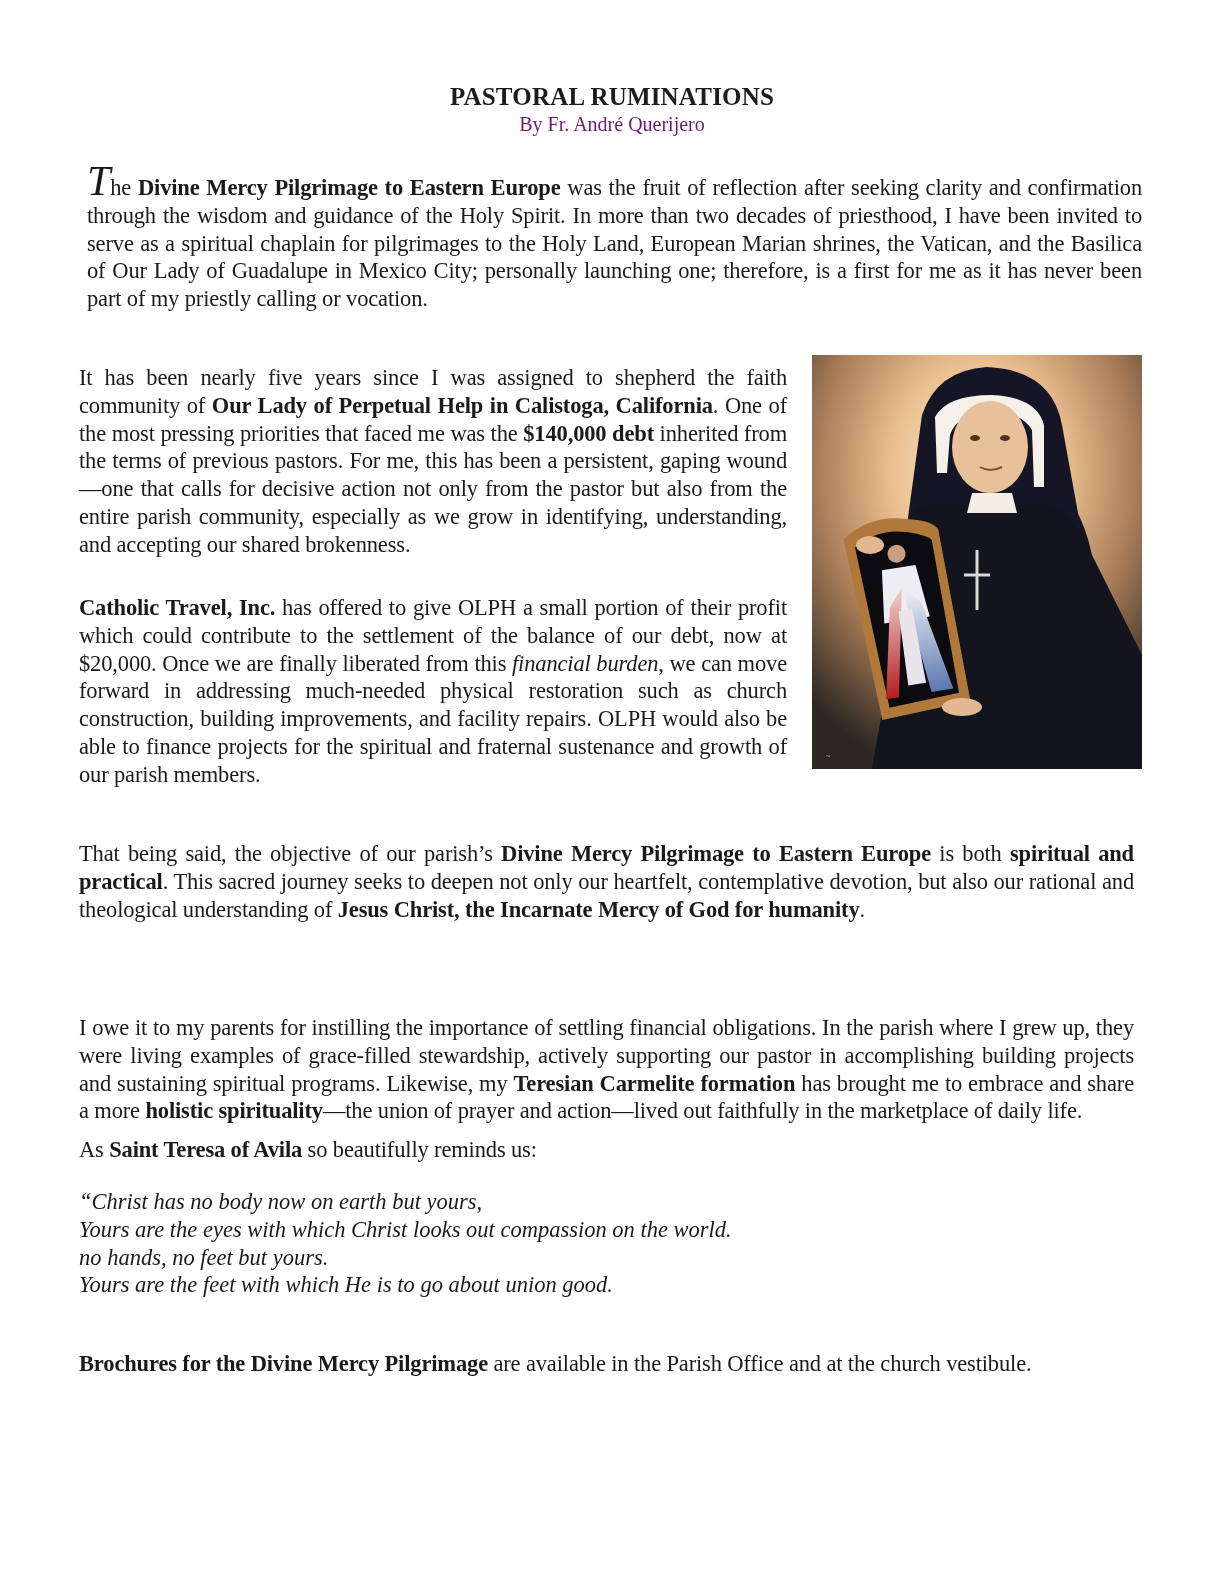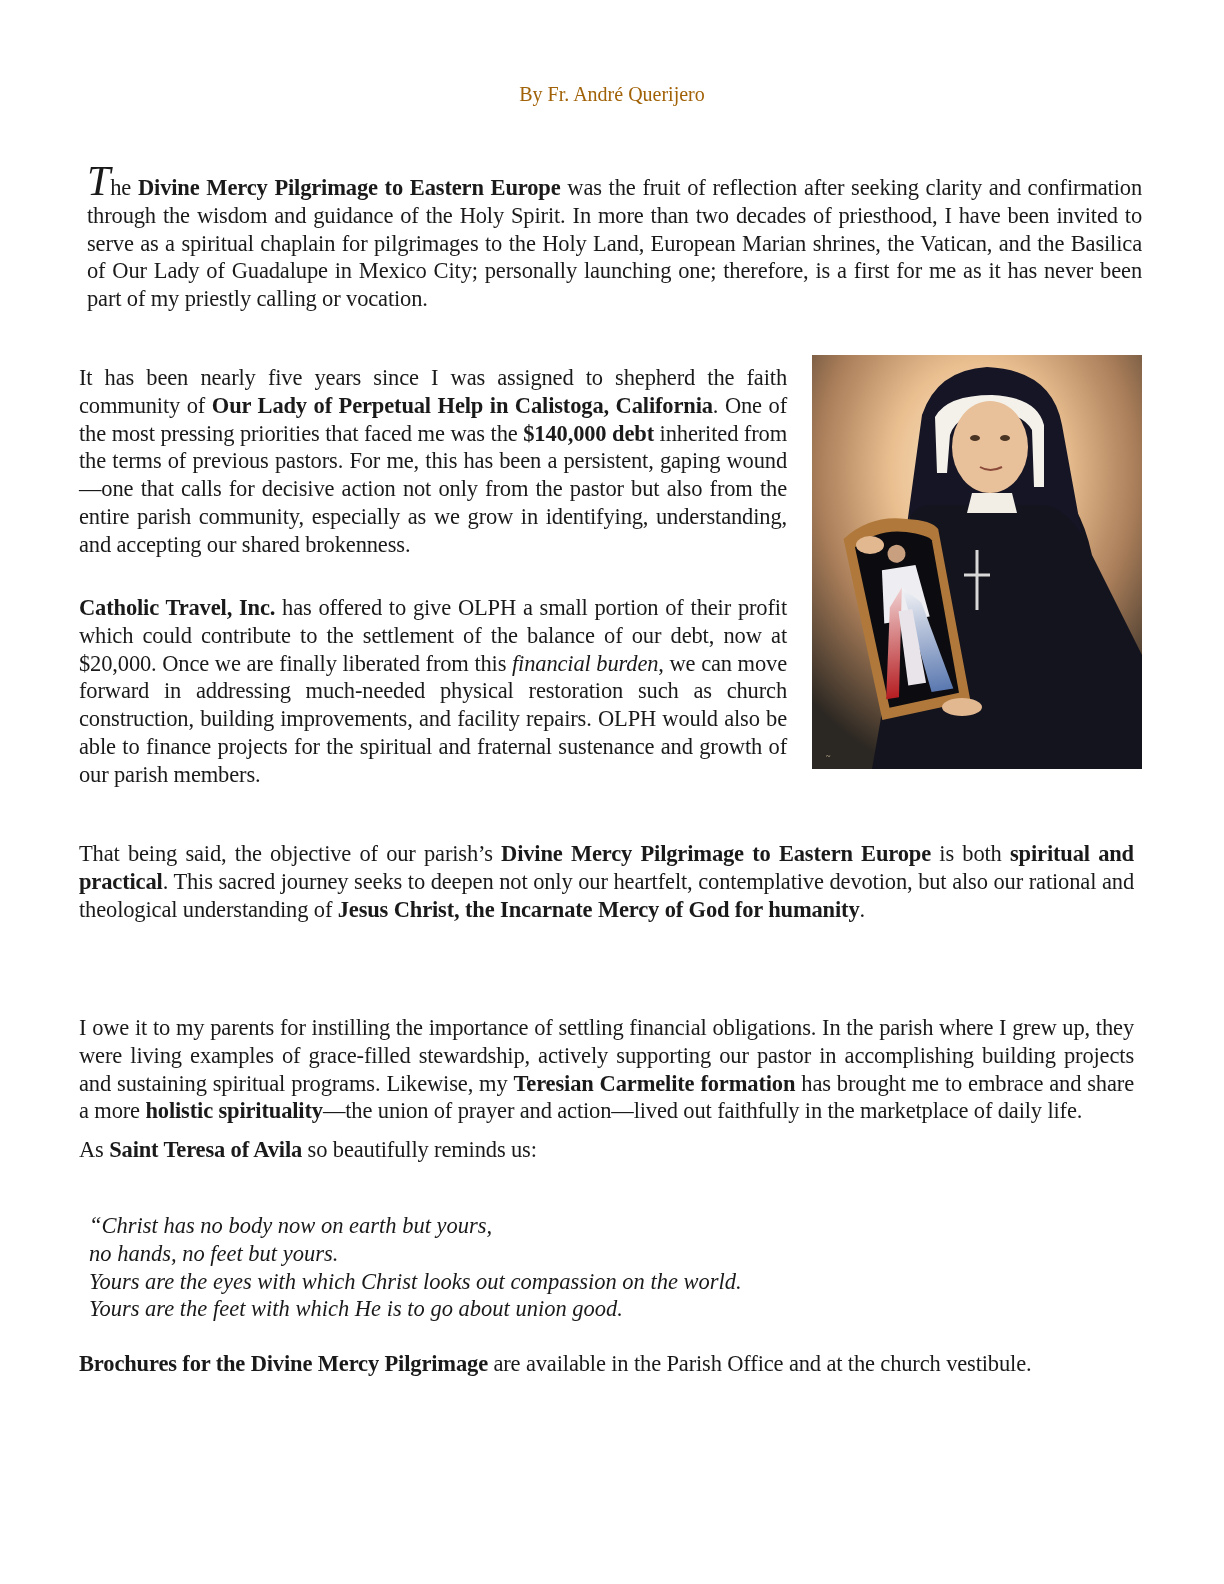--- a/index.html
+++ b/index.html
@@ -3,63 +3,64 @@
 <meta charset="utf-8">
 <style>
   html, body { margin: 0; padding: 0; background: #ffffff; }
   body {
     width: 1224px; height: 1584px; position: relative; overflow: hidden;
     font-family: "Liberation Serif", "DejaVu Serif", serif;
     color: #1a1a1a;
   }
   .header { position: absolute; top: 82px; left: 0; width: 1224px; text-align: center; }
   .title { font-size: 25px; font-weight: bold; letter-spacing: 0.2px; line-height: 30px; color: #1c1c1c; }
-  .byline { font-size: 20px; line-height: 24px; color: #a16207; }
+  .byline { font-size: 20px; line-height: 24px; color: #701a75; }
   .page { position: absolute; left: 79px; top: 168px; width: 1055px; }
   p.para {
     margin: 0; font-size: 22.5px; line-height: 27.8px; text-align: justify;
     letter-spacing: -0.15px;
   }
   p.para b { font-weight: bold; }
   p.para i { font-style: italic; }
   .dropcap { font-size: 42px; font-style: italic; line-height: 27px; font-family: "Liberation Serif", serif; }
   #p1 { position: absolute; top: 0; left: 8px; width: 1055px; }
   #p2 { position: absolute; top: 196px; left: 0; width: 708px; }
   #p3 { position: absolute; top: 426px; left: 0; width: 708px; }
   #p4 { position: absolute; top: 672px; left: 0; width: 1055px; }
   #p5 { position: absolute; top: 826px; left: 0; width: 1055px; margin-top: 20px; }
   #p6 { position: absolute; top: 968px; left: 0; width: 1055px; }
-  #quote { position: absolute; top: 1020px; left: 10px; width: 760px; margin-top: 24px; }
+  #quote { position: absolute; top: 1020px; left: 0; width: 760px; }
   .qline { font-size: 22.5px; line-height: 27.8px; font-style: italic; white-space: nowrap; }
   #p7 { position: absolute; top: 1182px; left: 0; width: 1055px; }
 
   .portrait {
     position: absolute; left: 812px; top: 355px; width: 330px; height: 414px;
     overflow: hidden;
     background: radial-gradient(ellipse at 50% 30%, #f6e2c0 0%, #e7b98a 35%, #b98660 60%, #5b4a38 85%, #2e2a24 100%);
   }
 </style>
 </head>
 <body>
 
 <div class="header">
+  <div class="title">PASTORAL RUMINATIONS</div>
   <div class="byline">By Fr. André Querijero</div>
 </div>
 
 <div class="page">
   <p class="para" id="p1"><span class="dropcap">T</span><span class="rich"><span>he </span><b>Divine Mercy Pilgrimage to Eastern Europe</b><span> was the fruit of reflection after seeking clarity and confirmation through the wisdom and guidance of the Holy Spirit. In more than two decades of priesthood, I have been invited to serve as a spiritual chaplain for pilgrimages to the Holy Land, European Marian shrines, the Vatican, and the Basilica of Our Lady of Guadalupe in Mexico City; personally launching one; therefore, is a first for me as it has never been part of my priestly calling or vocation.</span></span></p>
   <p class="para" id="p2"><span class="rich"><span>It has been nearly five years since I was assigned to shepherd the faith community of </span><b>Our Lady of Perpetual Help in Calistoga, California</b><span>. One of the most pressing priorities that faced me was the </span><b>$140,000 debt</b><span> inherited from the terms of previous pastors. For me, this has been a persistent, gaping wound—one that calls for decisive action not only from the pastor but also from the entire parish community, especially as we grow in identifying, understanding, and accepting our shared brokenness.</span></span></p>
   <p class="para" id="p3"><span class="rich"><b>Catholic Travel, Inc.</b><span> has offered to give OLPH a small portion of their profit which could contribute to the settlement of the balance of our debt, now at $20,000. Once we are finally liberated from this </span><i>financial burden</i><span>, we can move forward in addressing much-needed physical restoration such as church construction, building improvements, and facility repairs. OLPH would also be able to finance projects for the spiritual and fraternal sustenance and growth of our parish members.</span></span></p>
   <p class="para" id="p4"><span class="rich"><span>That being said, the objective of our parish’s </span><b>Divine Mercy Pilgrimage to Eastern Europe</b><span> is both </span><b>spiritual and practical</b><span>. This sacred journey seeks to deepen not only our heartfelt, contemplative devotion, but also our rational and theological understanding of </span><b>Jesus Christ, the Incarnate Mercy of God for humanity</b><span>.</span></span></p>
   <p class="para" id="p5"><span class="rich"><span>I owe it to my parents for instilling the importance of settling financial obligations. In the parish where I grew up, they were living examples of grace-filled stewardship, actively supporting our pastor in accomplishing building projects and sustaining spiritual programs. Likewise, my </span><b>Teresian Carmelite formation</b><span> has brought me to embrace and share a more </span><b>holistic spirituality</b><span>—the union of prayer and action—lived out faithfully in the marketplace of daily life.</span></span></p>
   <p class="para" id="p6"><span class="rich"><span>As </span><b>Saint Teresa of Avila</b><span> so beautifully reminds us:</span></span></p>
   <div id="quote">
     <div class="qline">“Christ has no body now on earth but yours,</div>
+    <div class="qline">Yours are the eyes with which Christ looks out compassion on the world.</div>
     <div class="qline">no hands, no feet but yours.</div>
-    <div class="qline">Yours are the eyes with which Christ looks out compassion on the world.</div>
     <div class="qline">Yours are the feet with which He is to go about union good.</div>
   </div>
   <p class="para" id="p7"><span class="rich"><b>Brochures for the Divine Mercy Pilgrimage</b><span> are available in the Parish Office and at the church vestibule.</span></span></p>
 </div>
 
 <div class="portrait">
   <svg width="330" height="414" viewBox="0 0 330 414" xmlns="http://www.w3.org/2000/svg">
     <defs>
       <radialGradient id="bg" cx="50%" cy="28%" r="75%">
         <stop offset="0%" stop-color="#fbeccd"></stop>

